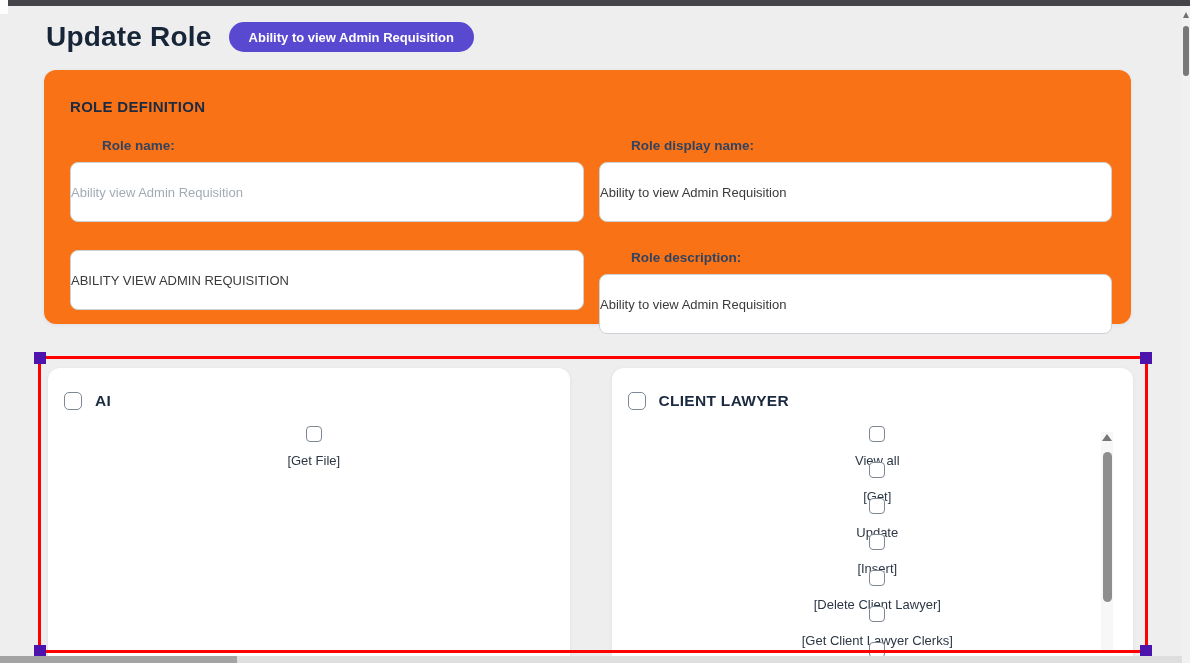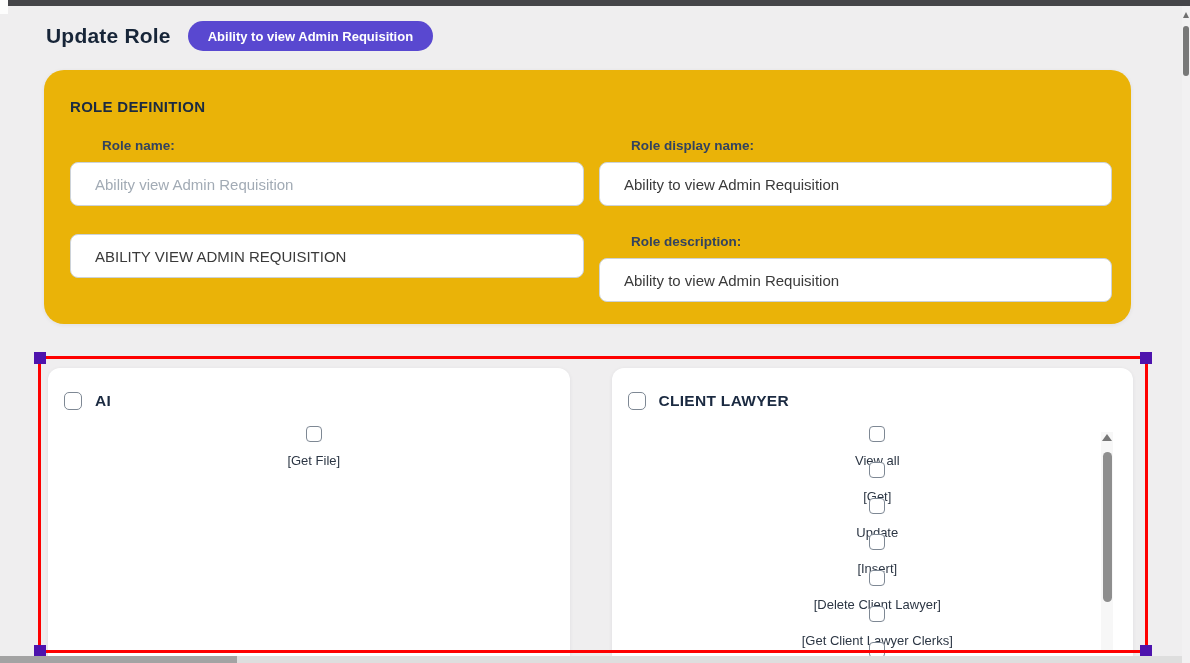--- a/index.html
+++ b/index.html
@@ -19,54 +19,54 @@
   .left-edge {
     position: absolute; top: 0; left: 0; width: 8px; height: 14px; background: #fdfdfd;
   }
 
   
   .page-header {
     position: absolute; top: 21px; left: 46px;
     display: flex; align-items: center; gap: 17px;
   }
   .page-title {
-    font-size: 21px; font-weight: bold; color: #172538; letter-spacing: 0.2px;
+    font-size: 28px; font-weight: bold; color: #172538; letter-spacing: 0.2px;
   }
   .role-badge {
     display: inline-flex; align-items: center;
     height: 30px; padding: 0 20px; border-radius: 16px;
     background: var(--badge-bg, #5948d0);
     color: #ffffff; font-size: 13px; font-weight: bold;
   }
 
   
   .card {
-    background: #eab308; border-radius: 20px;
+    background: #f97316; border-radius: 12px;
     box-shadow: 0 1px 4px rgba(30,30,60,0.07);
   }
   .role-def-card {
     position: absolute; left: 44px; top: 70px; width: 1087px; height: 254px;
     padding: 28px 26px 0 26px;
   }
   .role-def-heading {
     font-size: 15px; font-weight: bold; color: #1b2a41; letter-spacing: 0.3px;
   }
   .fields-grid {
     display: grid; grid-template-columns: 514px 513px;
     column-gap: 15px; row-gap: 28px; margin-top: 23px;
   }
   .field-label {
     display: block; font-size: 13.5px; font-weight: bold; color: #33435f;
     margin-bottom: 9px;
     padding-left: 32px;
   }
   .field-input {
-    width: 100%; height: 44px;
+    width: 100%; height: 60px;
     border: 1px solid #ccd2d8; border-radius: 8px;
-    padding: 0 24px; font-size: 15px; color: #3a3a3a;
+    padding: 0 0; font-size: 13px; color: #3a3a3a;
     font-family: "Liberation Sans", "DejaVu Sans", sans-serif;
     background: #ffffff; outline: none;
   }
   .field-input::placeholder { color: #a2abb5; }
 
   
   .groups-row {
     position: absolute; left: 48px; top: 368px; right: 57px; height: 288px;
     display: flex; gap: 42px;
   }

